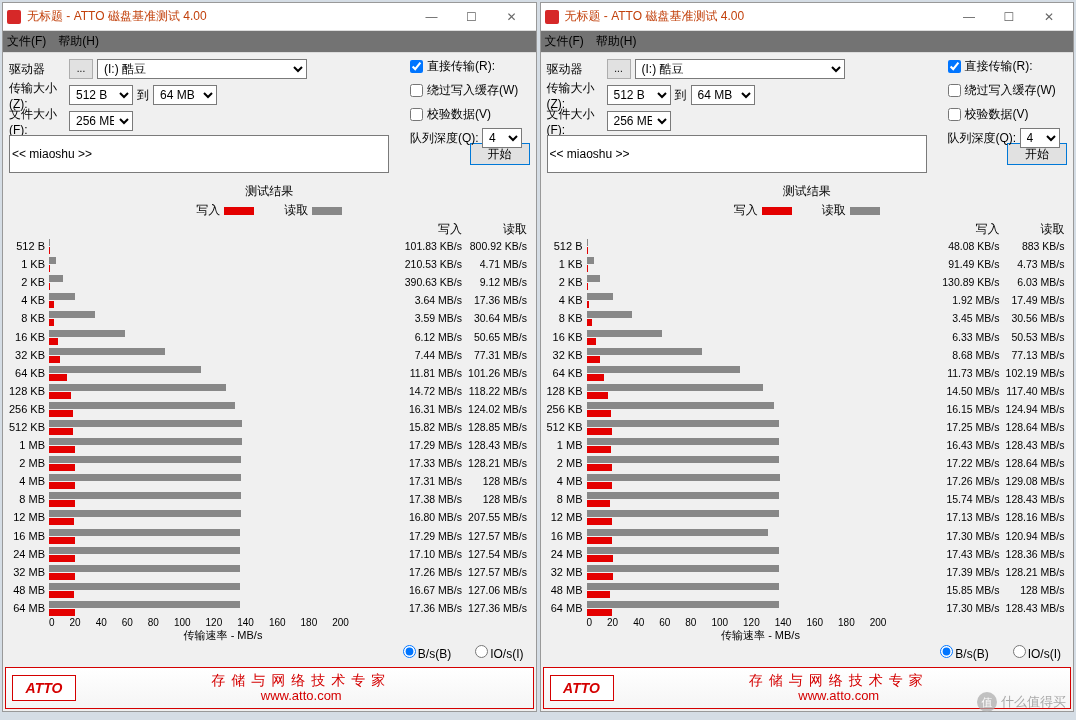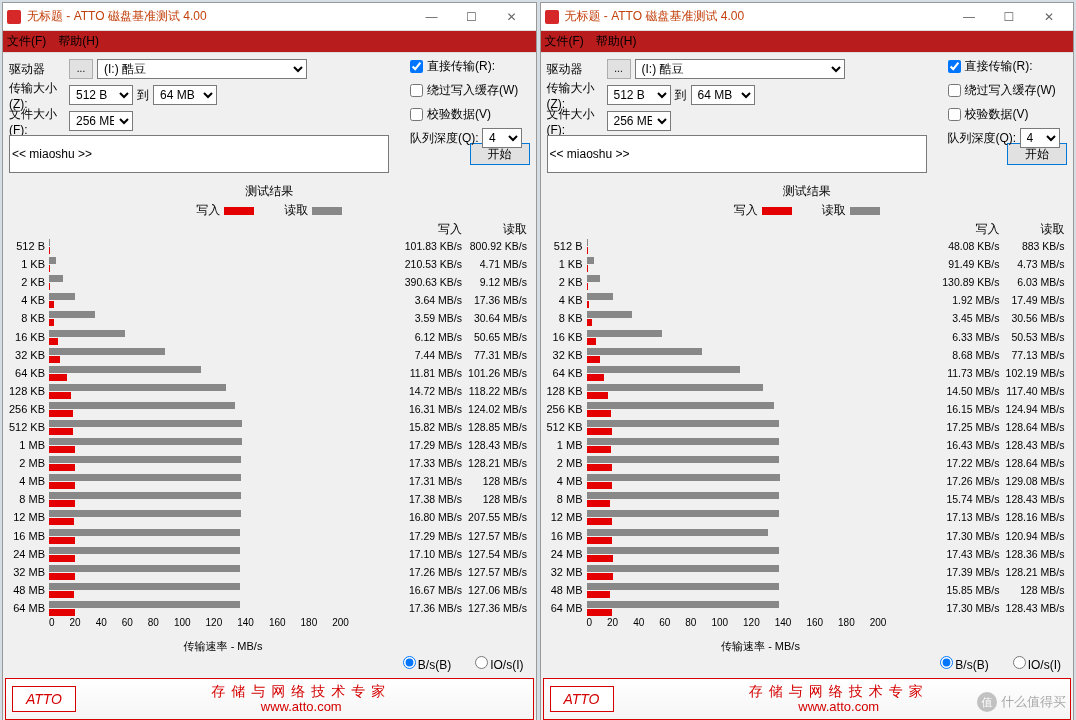--- a/index.html
+++ b/index.html
@@ -4,21 +4,21 @@
 <style>
 * { box-sizing: border-box; margin: 0; padding: 0; font-family: "Microsoft YaHei", SimSun, Arial, sans-serif; }
 body { background: #d5dde5; width: 1076px; height: 720px; overflow: hidden; position: relative; }
 .windows { display: flex; gap: 3px; padding: 2px; }
 .win { width: 535px; background: #f0f0f0; border: 1px solid #999; }
 .titlebar { height: 28px; background: #fff; display: flex; align-items: center; padding: 0 4px; border-bottom: 1px solid #ddd; }
 .titlebar .ico { width: 14px; height: 14px; background: #d62828; border-radius: 2px; margin-right: 6px; }
 .titlebar .txt { font-size: 12px; color: #c2410c; flex: 1; }
 .wbtns { display: flex; }
 .wbtn { width: 40px; height: 28px; display: flex; align-items: center; justify-content: center; font-size: 12px; color: #666; }
-.menubar { height: 22px; background: #b91c1c; display: flex; align-items: center; padding: 0 4px; gap: 12px; font-size: 12px; border-bottom: 1px solid #ddd; }
+.menubar { height: 22px; background: #737373; display: flex; align-items: center; padding: 0 4px; gap: 12px; font-size: 12px; border-bottom: 1px solid #ddd; }
 .menubar span { color: #000; }
 .panel { padding: 4px 6px; background: #f0f0f0; }
 .row { display: flex; align-items: center; height: 24px; margin-bottom: 2px; font-size: 12px; }
 .lbl { width: 60px; }
 .dotbtn { width: 24px; height: 20px; background: #e1e1e1; border: 1px solid #adadad; text-align: center; font-size: 10px; line-height: 18px; margin-right: 4px; }
 select, input[type=text] { height: 20px; font-size: 12px; border: 1px solid #7a7a7a; background: #fff; padding: 0 2px; }
 .drive { width: 210px; }
 .sz { width: 64px; }
 .to { margin: 0 4px; }
 .right-opts { position: absolute; left: 407px; width: 140px; }
@@ -39,25 +39,25 @@
 .bar-lbl { width: 42px; text-align: right; padding-right: 4px; }
 .bar-track { width: 300px; height: 16px; position: relative; }
 .bar-g { position: absolute; top: 1px; height: 7px; background: #888; }
 .bar-r { position: absolute; top: 9px; height: 7px; background: #e40000; }
 .vals-col { width: 130px; }
 .vals-hdr { display: flex; font-size: 12px; height: 16px; }
 .vals-hdr span { width: 65px; text-align: right; }
 .val-row { display: flex; height: 18.1px; font-size: 10.5px; align-items: center; }
 .val-row span { width: 65px; text-align: right; }
 .axis { display: flex; font-size: 10px; margin-left: 42px; width: 300px; justify-content: space-between; }
-.axis-lbl { text-align: center; font-size: 11px; margin-left: 42px; margin-top: 11px; }
+.axis-lbl { text-align: center; font-size: 11px; margin-left: 42px; }
 .radio-row { display: flex; justify-content: flex-end; gap: 24px; font-size: 12px; padding: 2px 8px; align-items: flex-end; }
 .radio-row input { margin-right: 2px; }
 .footer { height: 42px; background: linear-gradient(#fff, #f5f5f5); border: 1px solid #d40000; display: flex; align-items: center; padding: 0 6px; margin: 2px; }
-.atto-logo { width: 64px; height: 26px; background: #fff; border: 1px solid #d40000; color: #d40000; font-weight: normal; font-size: 14px; display: flex; align-items: center; justify-content: center; font-style: italic; }
+.atto-logo { width: 64px; height: 26px; background: #fff; border: 1px solid #d40000; color: #d40000; font-weight: bold; font-size: 14px; display: flex; align-items: center; justify-content: center; font-style: italic; }
 .footer-txt { color: #d40000; font-size: 14px; letter-spacing: 6px; }
 .footer-url { color: #d40000; font-size: 13px; letter-spacing: 0; margin-top: -2px; }
 .footer-mid { display: flex; flex-direction: column; align-items: center; flex: 1; }
 .watermark { position: absolute; right: 10px; bottom: 8px; font-size: 13px; color: #888; opacity: 0.7; display: flex; align-items: center; gap: 4px; }
 .wm-ico { width: 20px; height: 20px; border-radius: 50%; background: #aaa; display: flex; align-items: center; justify-content: center; color: #fff; font-size: 11px; }
 </style>
 </head>
 <body>
 
 <div class="windows" id="winwrap">

